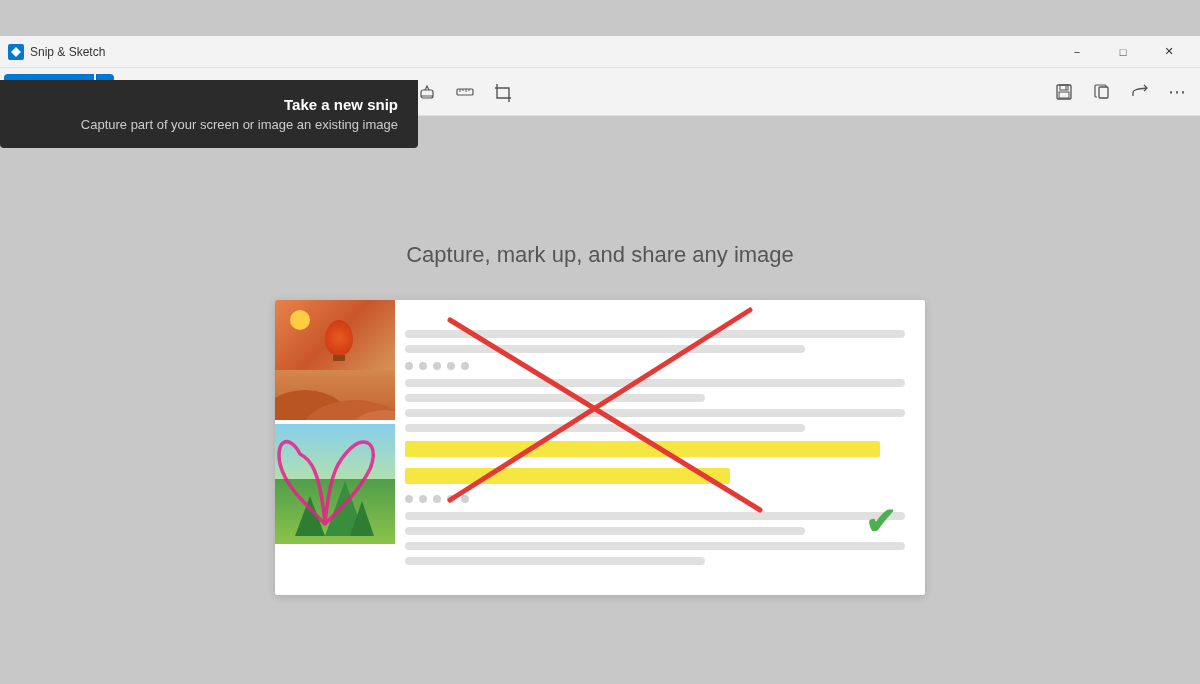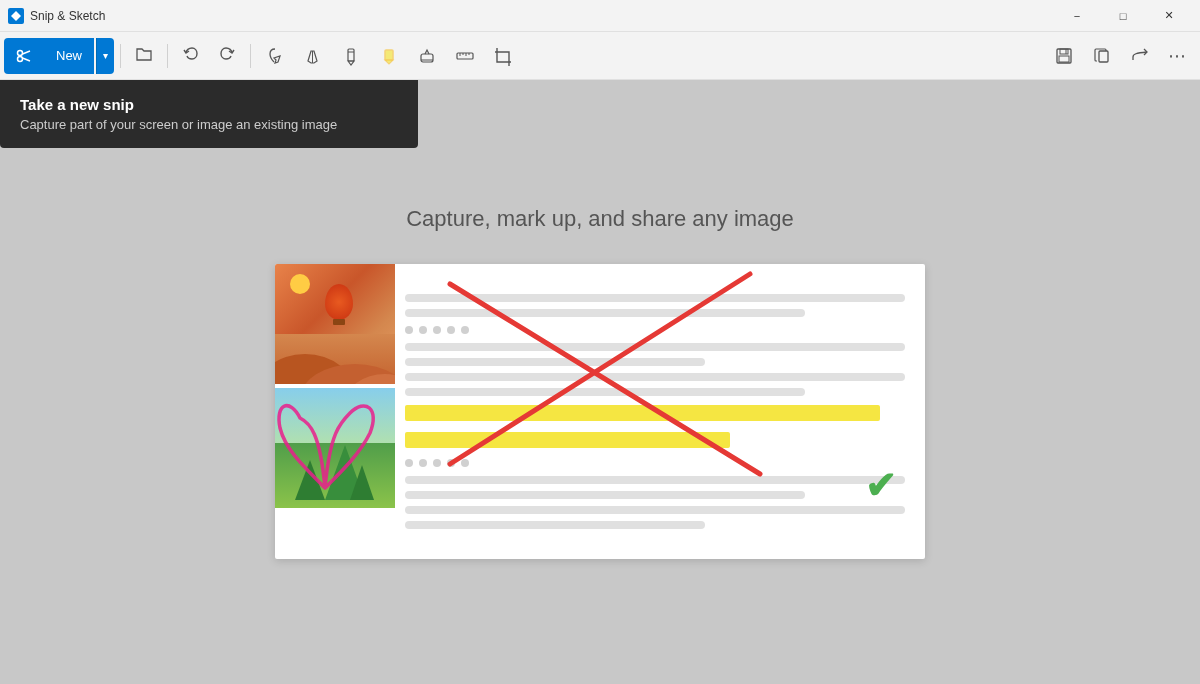--- a/index.html
+++ b/index.html
@@ -12,20 +12,21 @@
     }
 
     
     .title-bar {
       display: flex;
       align-items: center;
       height: 32px;
       background: #f3f3f3;
       padding: 0 8px;
       border-bottom: 1px solid #e0e0e0;
+      margin-top: 36px;
     }
     .title-bar-icon {
       width: 16px;
       height: 16px;
       margin-right: 6px;
     }
     .title-bar-title {
       font-size: 12px;
       color: #333;
       flex: 1;
@@ -102,20 +103,21 @@
     .tooltip-popup {
       position: absolute;
       top: 80px;
       left: 0;
       width: 418px;
       background: #2b2b2b;
       color: white;
       padding: 16px 20px;
       z-index: 100;
       border-radius: 0 0 4px 4px;
+      text-align: right;
     }
     .tooltip-popup h3 {
       font-size: 15px;
       font-weight: 600;
       margin-bottom: 4px;
     }
     .tooltip-popup p {
       font-size: 13px;
       color: #ccc;
     }

